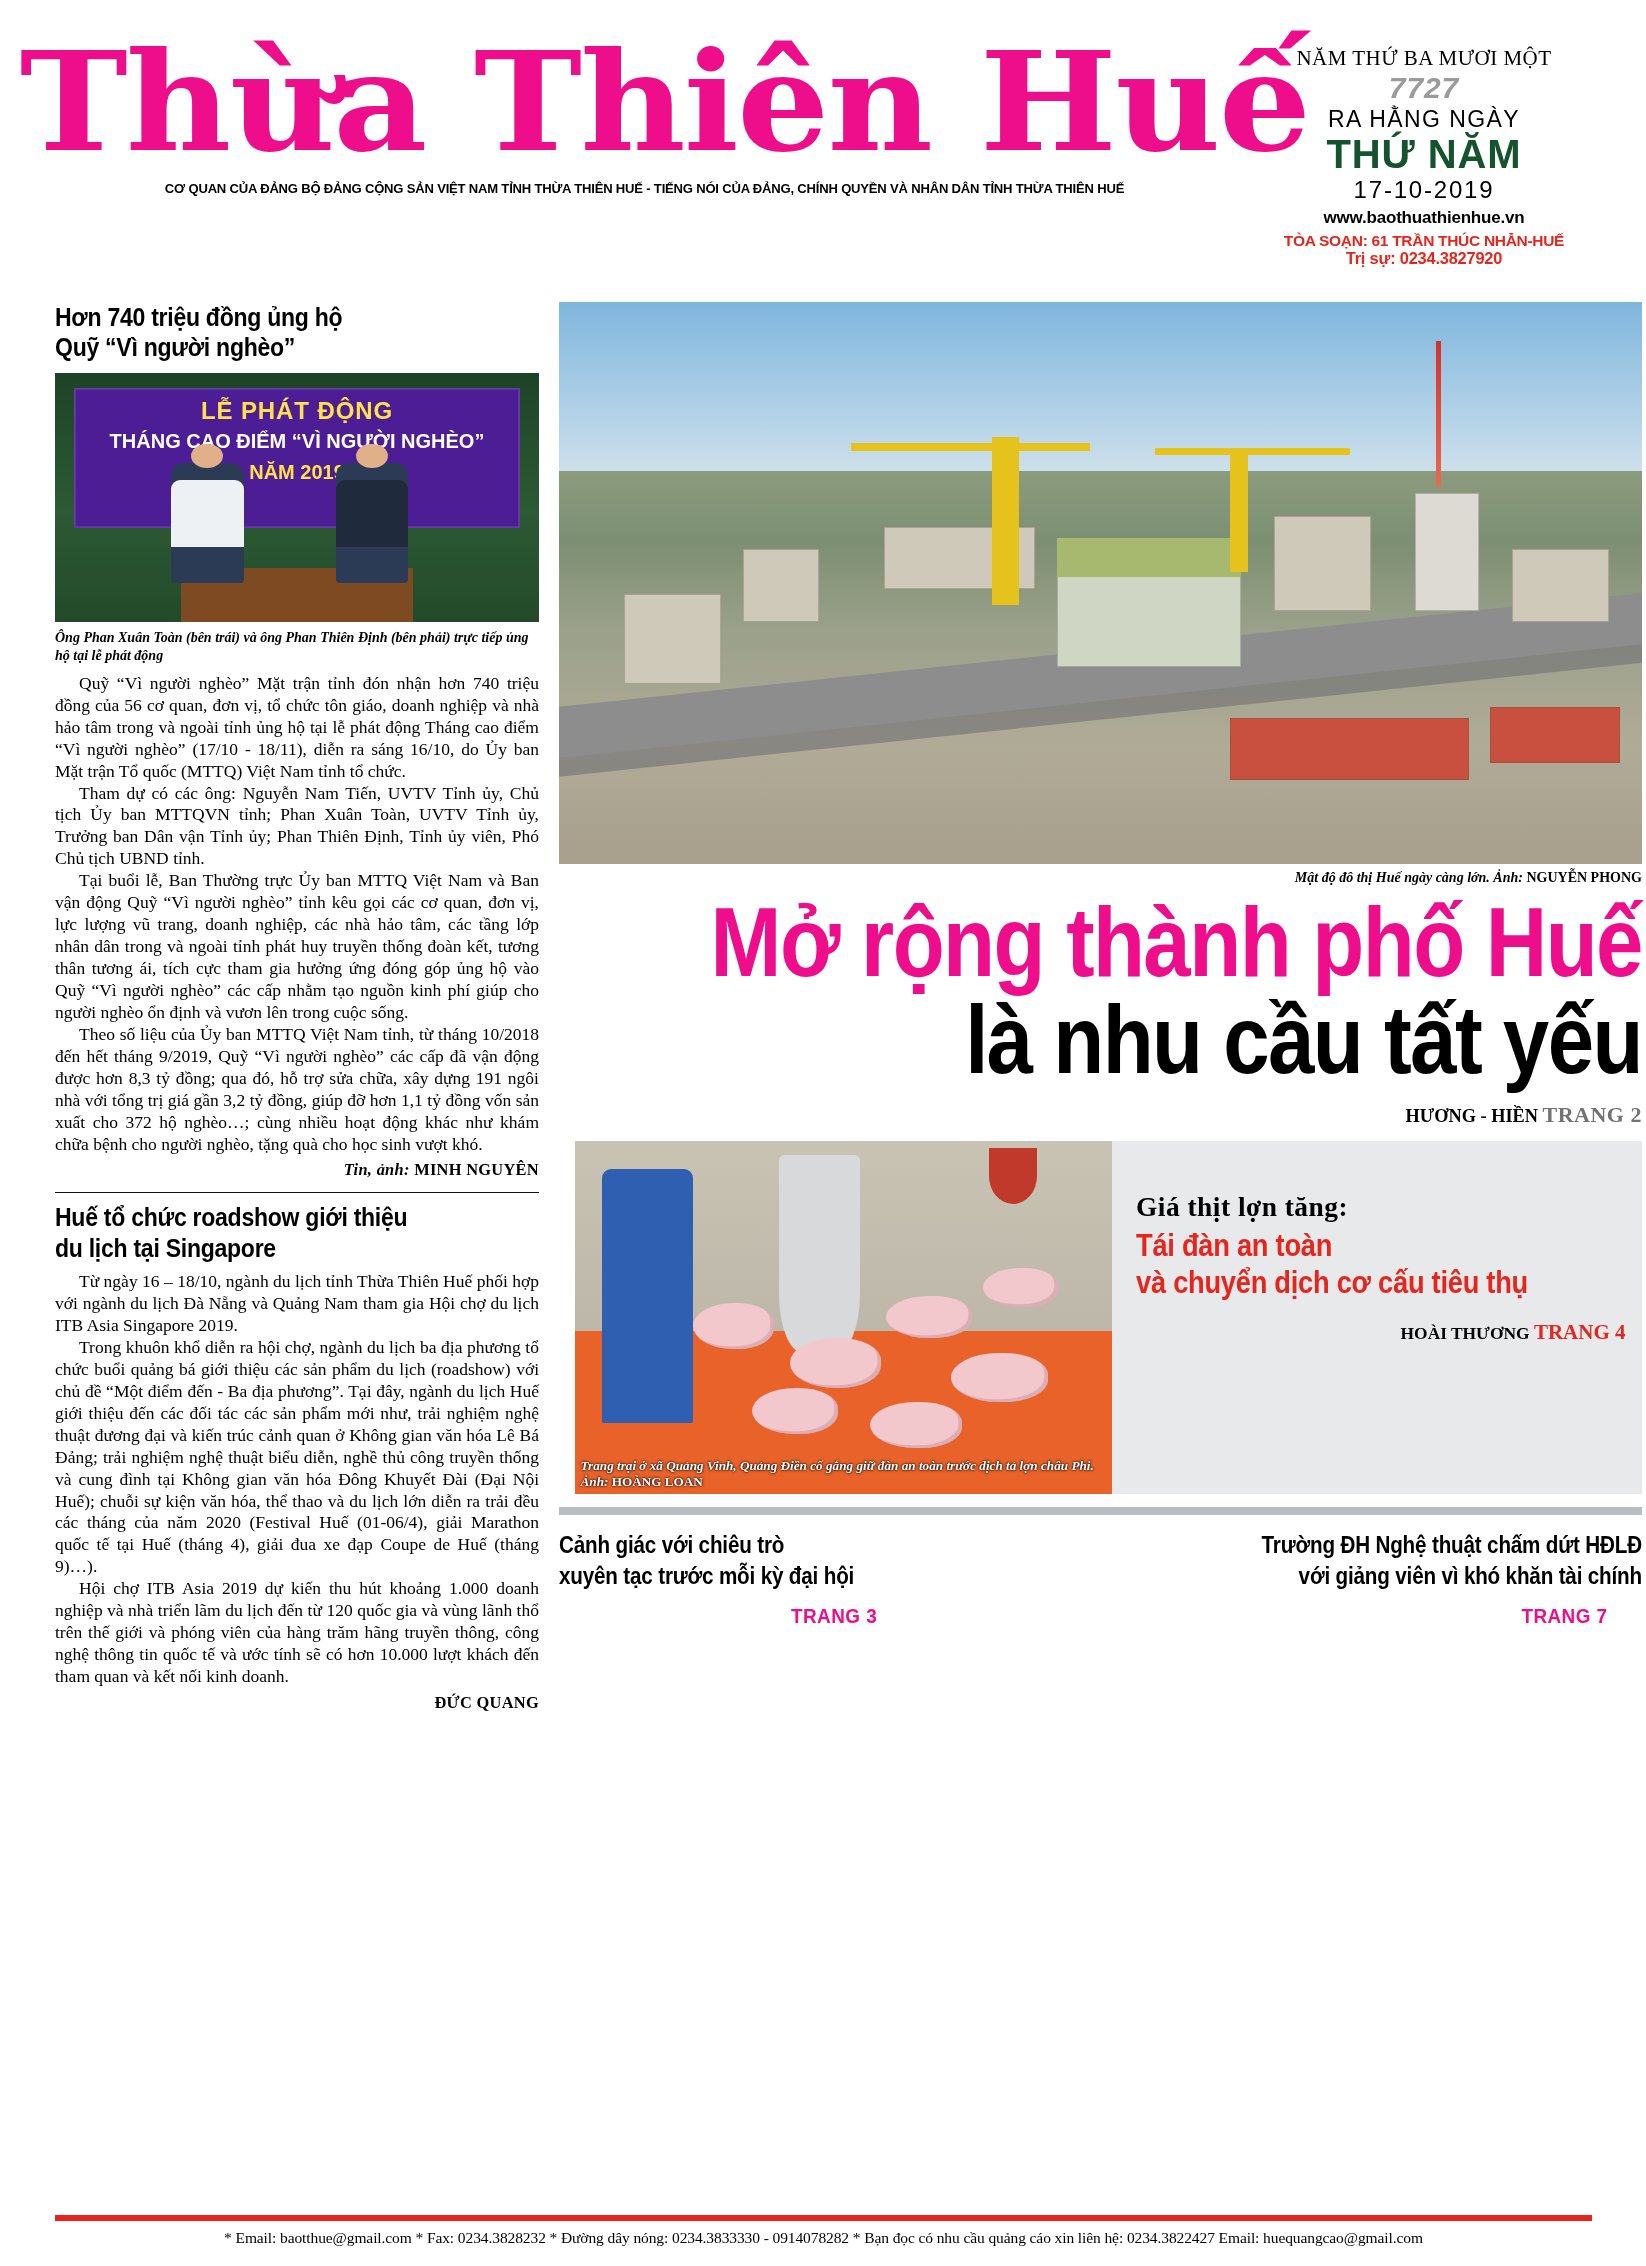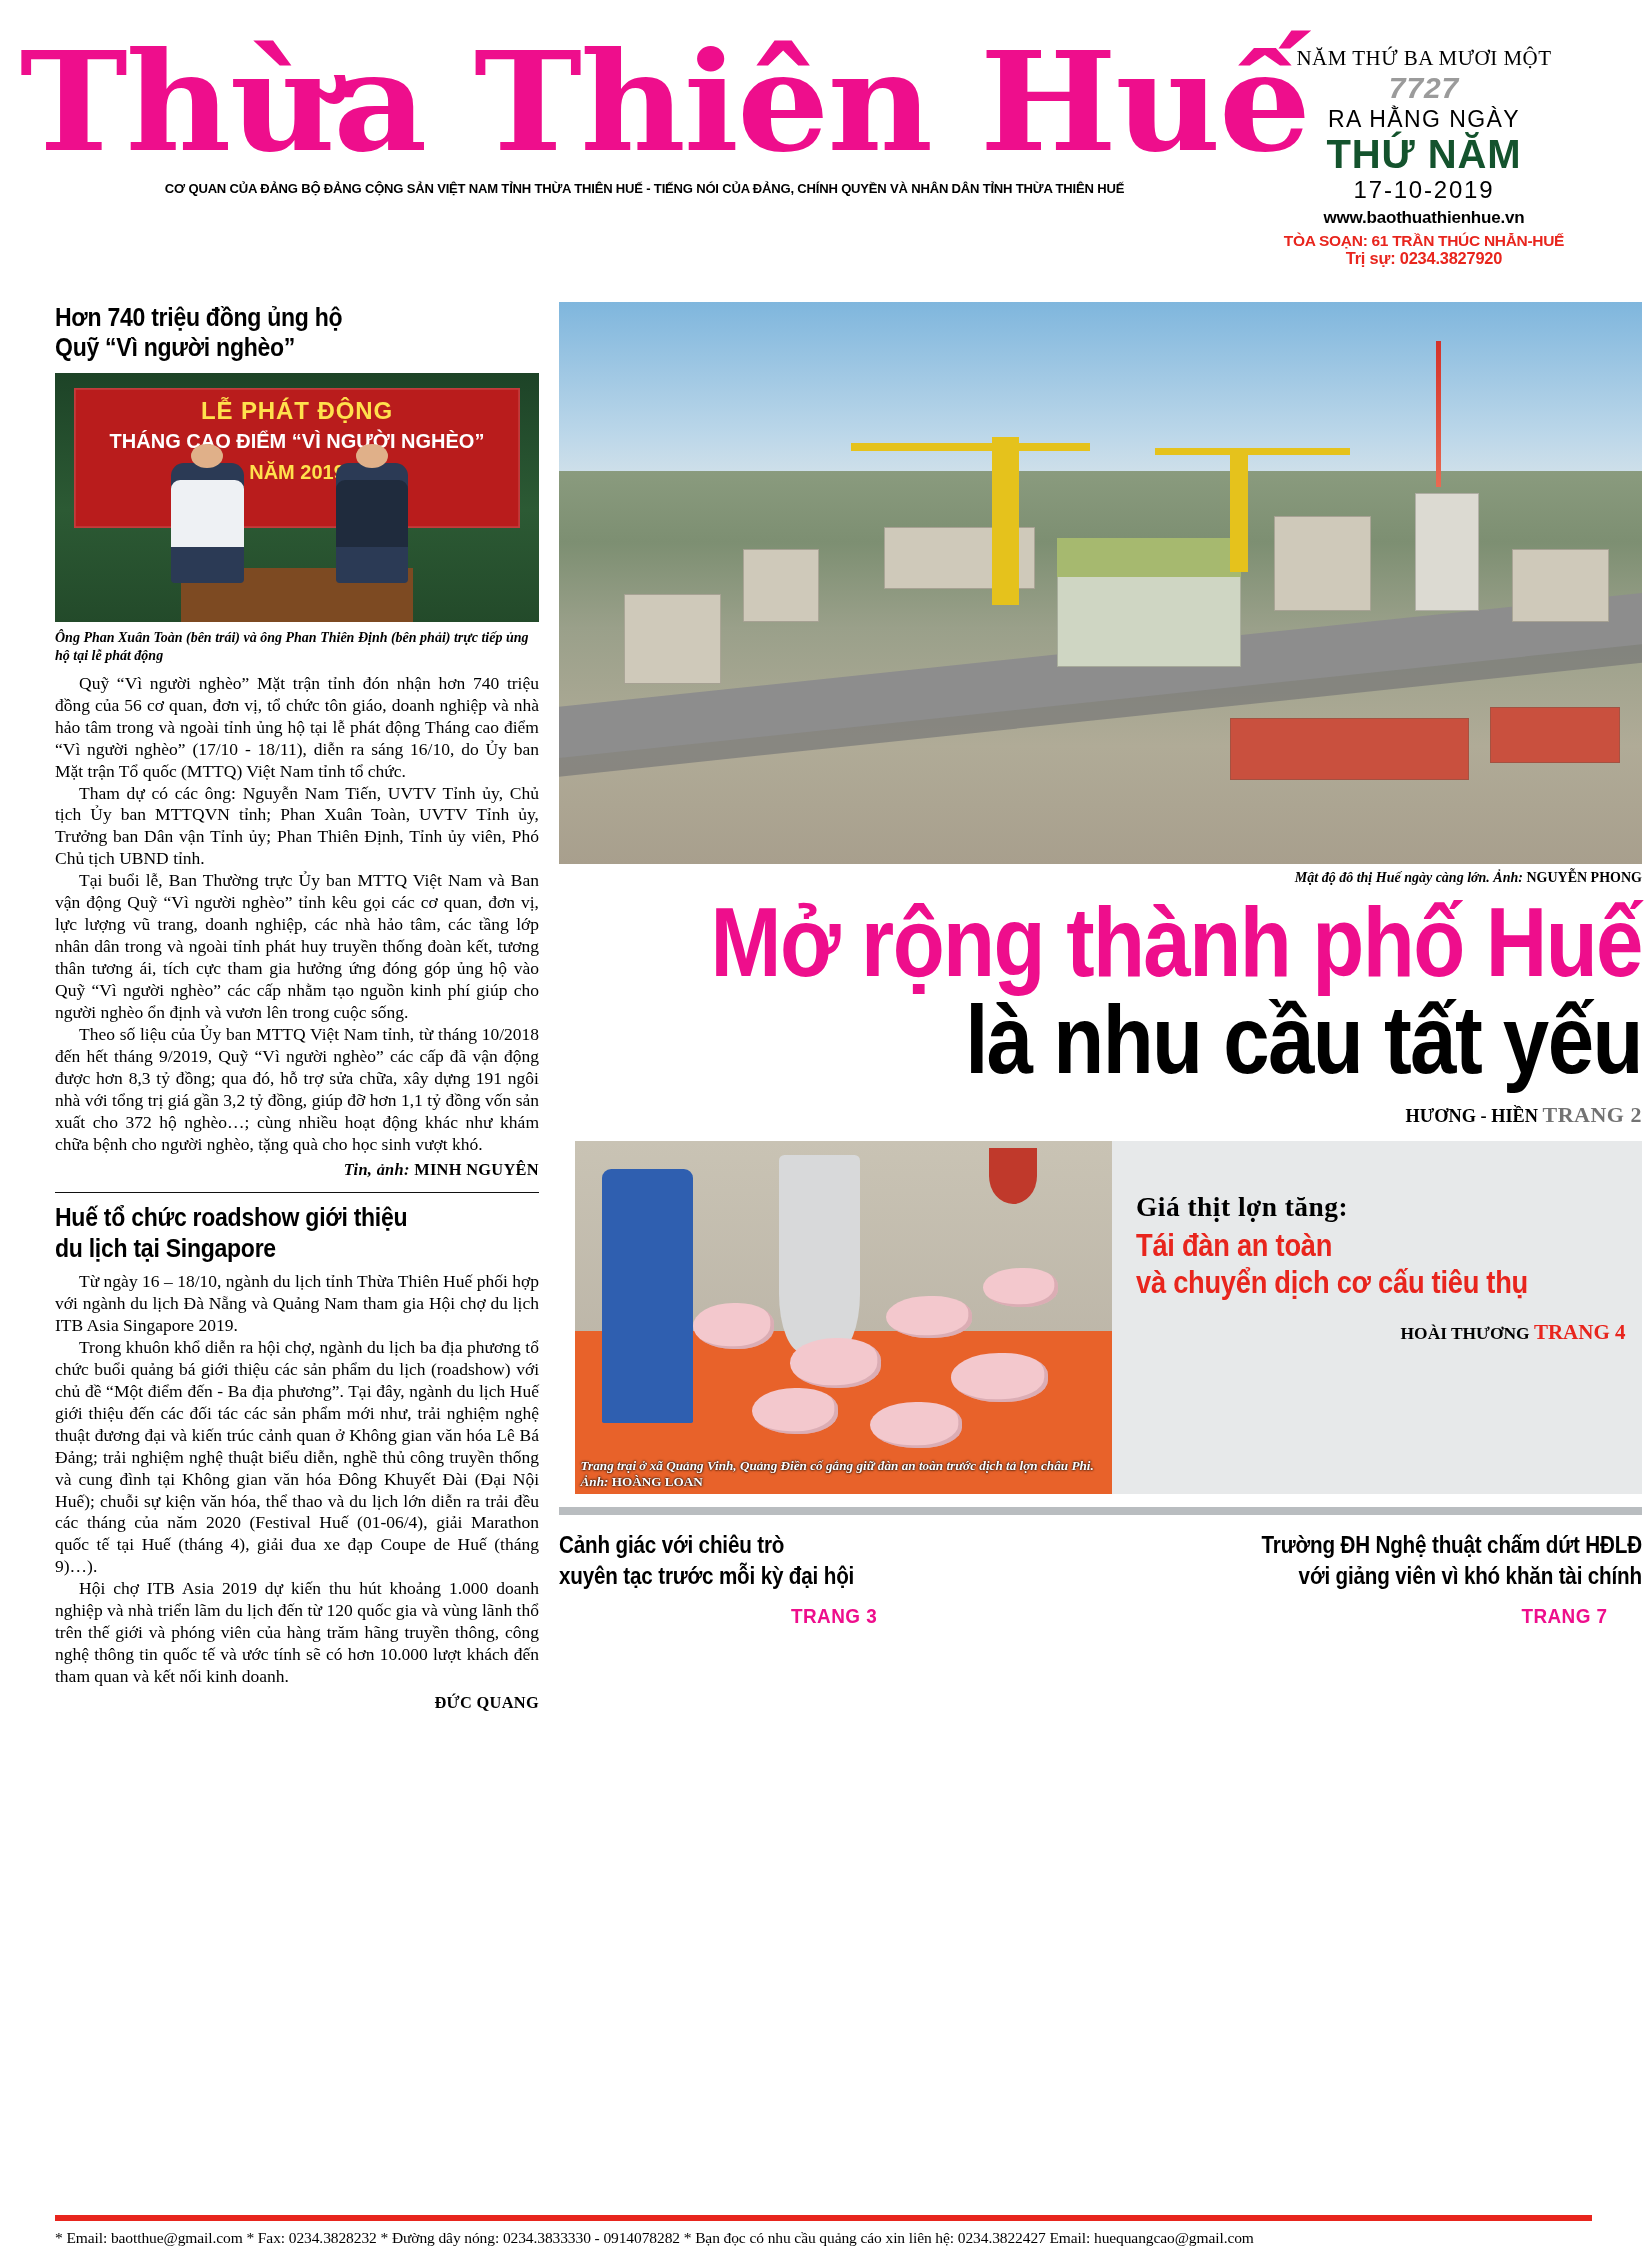--- a/index.html
+++ b/index.html
@@ -174,38 +174,38 @@
   }
   .t1 .teaser-pg{text-align:right;padding-right:12.8px;}
   .t2 .teaser-pg{text-align:right;padding-right:12.8px;}
   .t3 .teaser-pg{text-align:right;}
 
   
   .footer{position:absolute;left:55px;right:55px;bottom:20px;}
   .footer-rule{border-top:6.4px solid #e8251d;}
   .footer-text{
     font-family:"Liberation Serif",serif;
-    font-size:15.5px;margin-top:8.2px;letter-spacing:-0.1px;
+    font-size:15.5px;text-align:center;margin-top:8.2px;letter-spacing:-0.1px;
   }
 
   
   .ph{position:absolute;inset:0;}
   .sky{position:absolute;left:0;right:0;top:0;height:34%;
     background:linear-gradient(#7fb6dd,#bcd7e9 70%,#d8e4ea);}
   .city{position:absolute;left:0;right:0;top:30%;bottom:0;
     background:linear-gradient(#8a9b7e,#7d8f72 18%,#9aa08a 40%,#b0ab97 70%,#a89f8d);}
   .roadx{position:absolute;left:-6%;right:-6%;top:62%;height:9%;
     background:#8d8d8d;transform:rotate(-6deg);box-shadow:0 24px 0 -5.5px rgba(120,120,120,.7);}
   .bldg{position:absolute;background:#cfc9ba;box-shadow:inset 0 0 0 0.9px rgba(90,85,75,.35);}
   .greenroof{position:absolute;background:#a6b96f;}
   .crane{position:absolute;background:#e5c21c;}
   .tower{position:absolute;width:4.6px;background:linear-gradient(#d4322a,#e96a52);}
 
   .ph2-bg{position:absolute;inset:0;background:linear-gradient(#1d4327,#2c5a34 55%,#234a2a);}
-  .banner{position:absolute;left:4%;right:4%;top:6%;height:56%;background:#b91c1c;
+  .banner{position:absolute;left:4%;right:4%;top:6%;height:56%;background:#4c1d95;
     box-shadow:inset 0 0 0 1.8px rgba(255,255,255,.14);}
   .ban-t1{position:absolute;left:0;right:0;top:6%;text-align:center;color:#ffe14d;
     font-family:"Liberation Sans",sans-serif;font-weight:700;font-size:24px;letter-spacing:0.9px;}
   .ban-t2{position:absolute;left:0;right:0;top:30%;text-align:center;color:#fff;
     font-family:"Liberation Sans",sans-serif;font-weight:700;font-size:20px;}
   .ban-t3{position:absolute;left:0;right:0;top:52%;text-align:center;color:#ffe14d;
     font-family:"Liberation Sans",sans-serif;font-weight:700;font-size:20px;}
   .podium{position:absolute;left:26%;right:26%;bottom:0;height:22%;background:#7d4a22;}
   .person{position:absolute;bottom:16%;width:15%;height:48%;background:#2b3a55;border-radius:12.8px 12.8px 3.7px 3.7px;}
   .head{position:absolute;top:-16%;left:28%;width:44%;height:20%;background:#e0b089;border-radius:50%;}

